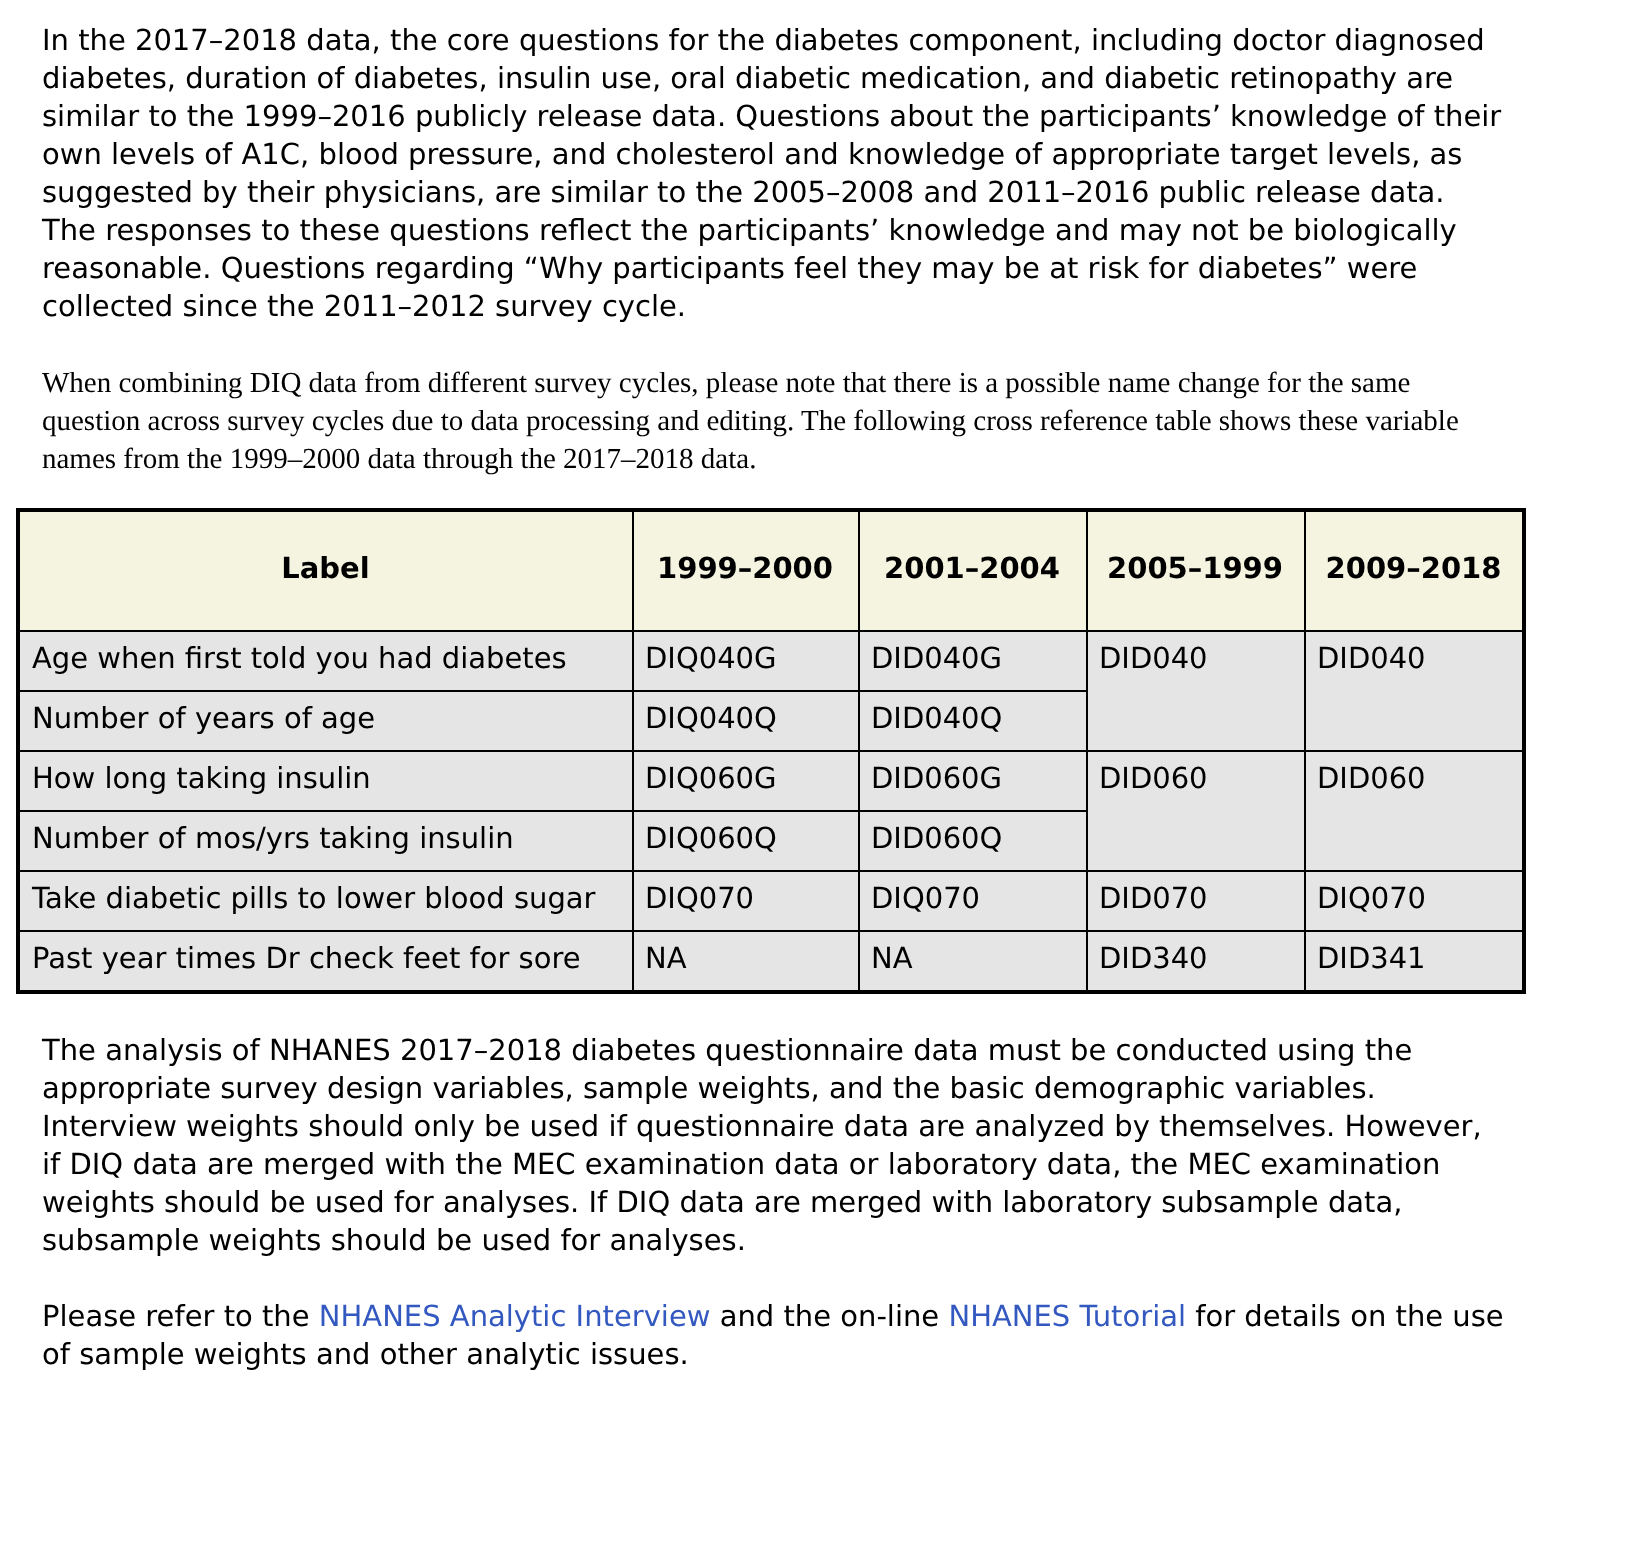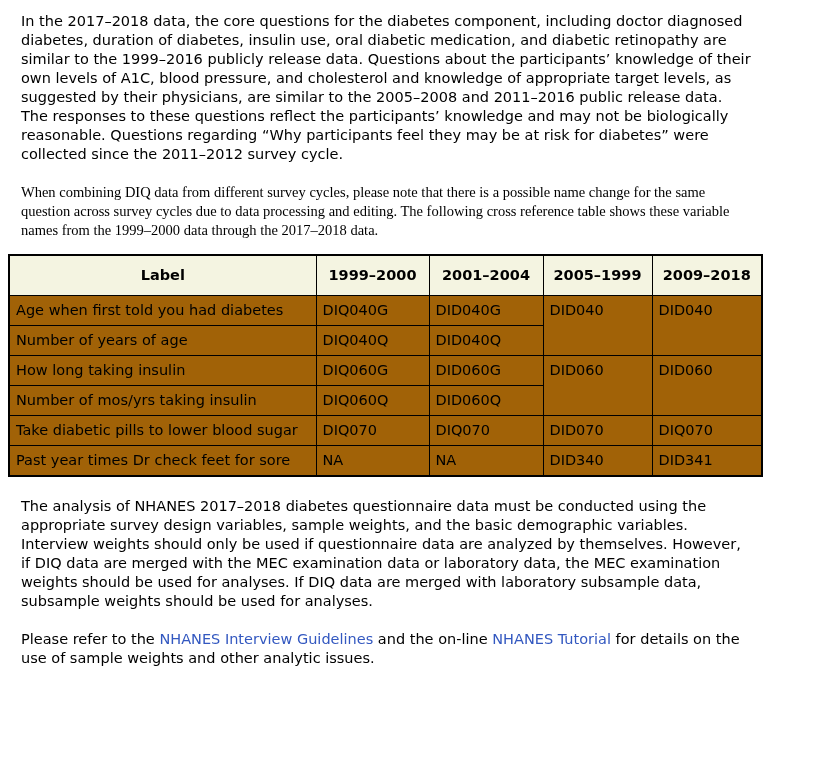--- a/index.html
+++ b/index.html
@@ -40,31 +40,31 @@
     border: 2px solid #000000;
     table-layout: fixed;
     margin: 0 0 20px 0;
   }
   table.var-table th {
     background: #f4f4e1;
     border: 1px solid #000000;
     font-size: 14.5px;
     font-weight: bold;
     text-align: center;
-    padding: 10px 4px;
+    padding: 20px 4px;
     line-height: 19px;
   }
   table.var-table td {
     border: 1px solid #000000;
     font-size: 14.5px;
     text-align: left;
     vertical-align: top;
     padding: 5px 6px;
     line-height: 19px;
-    background: #a16207;
+    background: #e5e5e5;
     overflow: hidden;
     white-space: nowrap;
   }
   a.doc-link {
     color: #3358c0;
     text-decoration: none;
     cursor: pointer;
   }
 </style>
 </head>
@@ -132,15 +132,15 @@
           <td>NA</td>
           <td>NA</td>
           <td>DID340</td>
           <td>DID341</td>
         </tr>
       </tbody>
     </table>
 
     <p class="body-text">The analysis of NHANES 2017–2018 diabetes questionnaire data must be conducted using the appropriate survey design variables, sample weights, and the basic demographic variables. Interview weights should only be used if questionnaire data are analyzed by themselves. However, if DIQ data are merged with the MEC examination data or laboratory data, the MEC examination weights should be used for analyses. If DIQ data are merged with laboratory subsample data, subsample weights should be used for analyses.</p>
 
-    <p class="body-text"><span>Please refer to the </span><a class="doc-link">NHANES Interview Guidelines</a><span> and the on-line </span><a class="doc-link">NHANES Tutorial</a><span> for details on the use of sample weights and other analytic issues.</span></p>
+    <p class="body-text"><span>Please refer to the </span><a class="doc-link">NHANES Analytic Interview</a><span> and the on-line </span><a class="doc-link">NHANES Tutorial</a><span> for details on the use of sample weights and other analytic issues.</span></p>
   </div>
 </div>
 
 </body></html>

